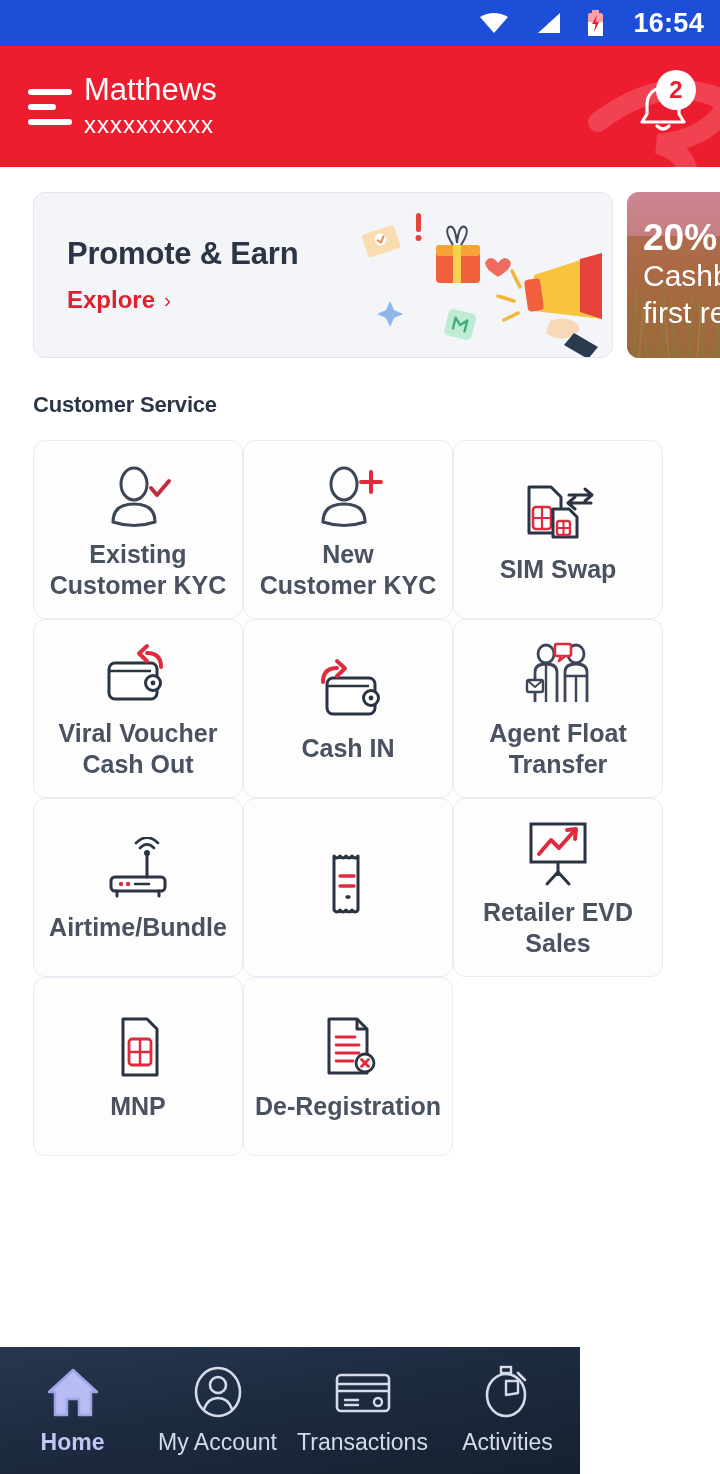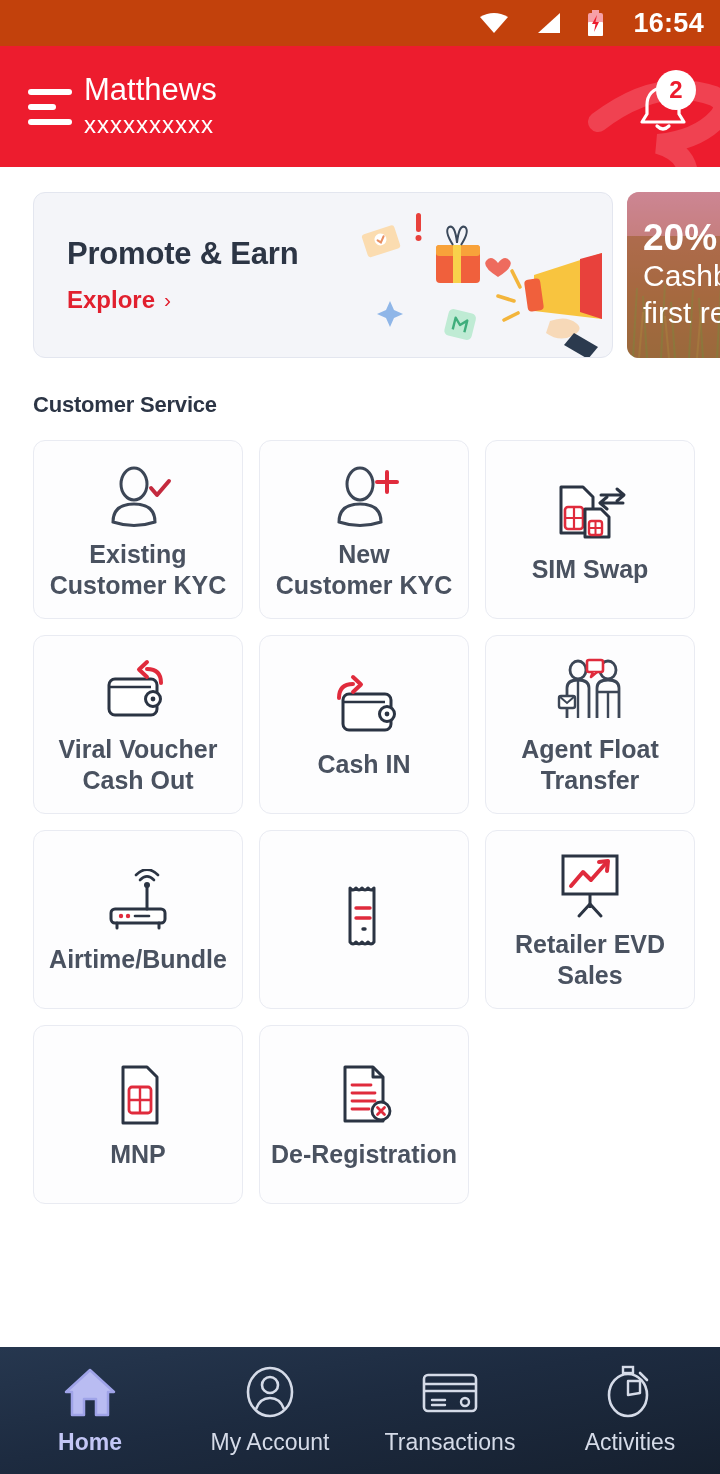--- a/index.html
+++ b/index.html
@@ -6,21 +6,21 @@
   html, body {
     width: 720px; height: 1474px;
     font-family: "Liberation Sans", sans-serif;
     background: #ffffff;
     overflow: hidden;
   }
   #app { position: relative; width: 720px; height: 1474px; background:#fff; }
 
   
   .statusbar {
-    height: 46px; background: #c2410c;
+    height: 46px; background: #1d4ed8;
     display: flex; align-items: center; justify-content: flex-end;
     padding-right: 16px; gap: 25px;
   }
   .sb-icon { display:flex; align-items:center; }
   .sb-time { color:#fff; font-size: 27px; font-weight: 700; letter-spacing: .3px; margin-left: 4px; }
 
   
   .header {
     position: relative; height: 121px; background: #ED1C2E;
     display:flex; align-items:center; padding: 0 20px 0 28px; overflow:hidden;
@@ -62,33 +62,33 @@
   }
   .cb-grass { position:absolute; inset:0; opacity:.55; }
   .banner-cashback .cb-pct { position:relative; color:#fff; font-size:37px; font-weight:700; line-height:1.08; white-space:nowrap; }
   .banner-cashback .cb-l1 { position:relative; color:#fff; font-size:30px; font-weight:400; line-height:1.22; white-space:nowrap; }
   .banner-cashback .cb-l2 { position:relative; color:#fff; font-size:30px; font-weight:400; line-height:1.22; white-space:nowrap; }
 
   
   .section-title { font-size:22px; font-weight:700; color:#2c3545; padding: 34px 0 22px 33px; letter-spacing:-.2px; }
 
   
-  .grid { display:grid; grid-template-columns: repeat(3, 210px); gap:16px; padding-left:33px; }
+  .grid { display:grid; grid-template-columns: repeat(3, 210px); gap:0; padding-left:33px; }
   .tile {
     height:179px; background:#fdfdfe; border:1px solid #e9ebf2; border-radius:12px;
     display:flex; flex-direction:column; align-items:center; justify-content:center;
     cursor:pointer; padding: 0 8px;
   }
   .tile .ic { height:74px; display:flex; align-items:center; justify-content:center; margin-bottom:6px; }
   .tile .lbl { font-size:25px; font-weight:700; color:#4a5260; text-align:center; line-height:1.22; }
   .tile.empty { border:none; background:transparent; cursor:default; }
 
   
   .bottomnav {
-    position:absolute; left:0; bottom:0; width:720px; height:127px;
+    position:absolute; left:0; bottom:0; width:580px; height:127px;
     background: linear-gradient(170deg, #26374f 0%, #1d2b40 45%, #16202f 100%);
     display:flex; align-items:center;
   }
   .navitem { flex:1; display:flex; flex-direction:column; align-items:center; gap:10px; cursor:pointer; }
   .navitem .nlbl { font-size:23px; color:#d5dbe8; font-weight:400; }
   .navitem.active .nlbl { color:#c3c6f5; font-weight:700; }
 </style>
 </head>
 <body>
 

